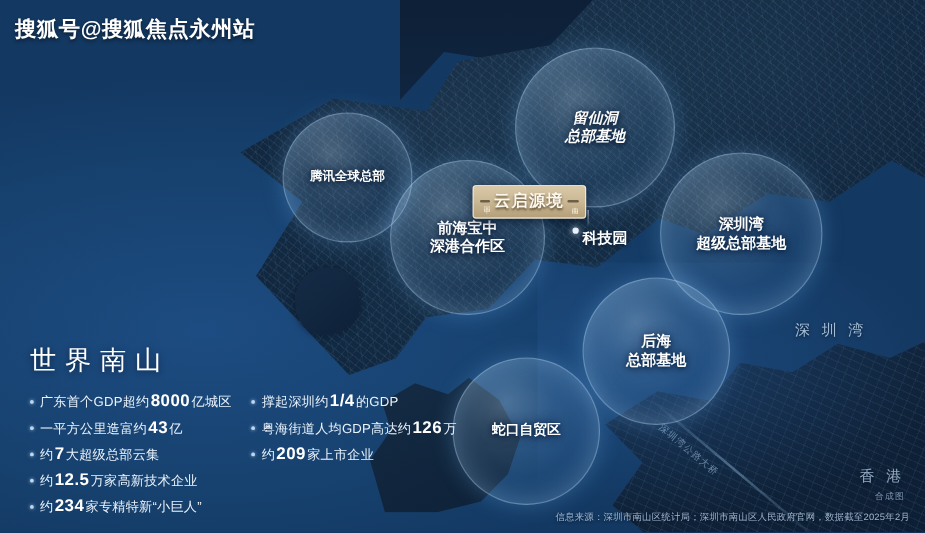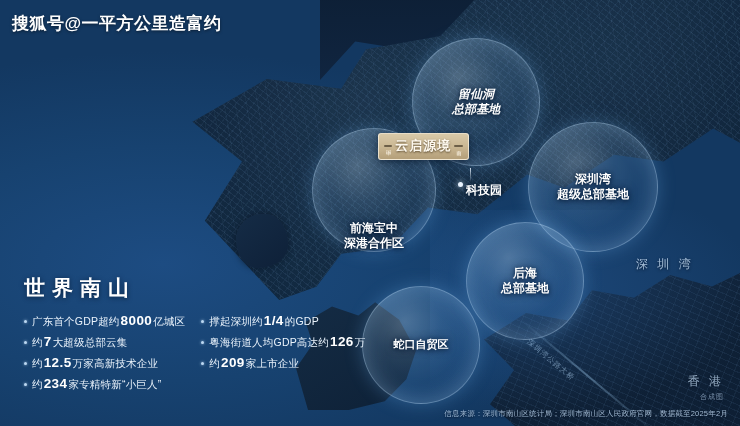--- a/index.html
+++ b/index.html
@@ -139,21 +139,21 @@
     text-shadow:0 1px 4px rgba(0,20,45,.85), 0 0 9px rgba(0,25,55,.7);
     white-space:nowrap;
   }
 
   #b-tencent { left:226px; top:90px;  width:104px; height:104px; }
   #b-tencent .blabel { font-size:10px; }
 
   #b-liuxian { left:412px; top:38px;  width:128px; height:128px; }
   #b-liuxian .blabel { font-size:12px;font-style:italic; }
 
-  #b-qianhai { left:312px; top:128px; width:124px; height:124px;align-items:flex-end; }
+  #b-qianhai { left:312px; top:128px; width:124px; height:124px; }
   #b-qianhai .blabel { font-size:12px; }
 
   #b-szbay   { left:528px; top:122px; width:130px; height:130px; }
   #b-szbay   .blabel { font-size:12px; }
 
   #b-houhai  { left:466px; top:222px; width:118px; height:118px; }
   #b-houhai  .blabel { font-size:12px; }
 
   #b-shekou  { left:362px; top:286px; width:118px; height:118px; }
   #b-shekou  .blabel { font-size:11px; }
@@ -166,21 +166,21 @@
     margin-bottom:12px;
   }
   #poi-kejiyuan .ptext {
     font-size:12px; font-weight:bold; color:#fff;
     text-shadow:0 1px 4px rgba(0,20,45,.9);
     margin-top:10px;
   }
 
   
   #brand-badge {
-    position:absolute; left:378px; top:133px; z-index:32;
+    position:absolute; left:378px; top:148px; z-index:32;
     padding:3px 5px 4px 5px;
     background:linear-gradient(180deg,#d9c9a8 0%, #cbb894 48%, #b49f79 100%);
     border:1px solid rgba(250,242,225,.75);
     border-radius:3px;
     box-shadow:0 2px 7px rgba(0,15,35,.6);
     display:flex; align-items:center; gap:3px;
   }
   #brand-badge .bmark {
     font-size:5px; line-height:1.05; color:#f4ecdc;
     background:#6d5f48; padding:1px 1.5px; border-radius:1px;
@@ -211,21 +211,21 @@
     text-shadow:0 1px 3px rgba(0,15,35,.8);
     white-space:nowrap;
   }
   #lbl-szwan { left:636px; top:256px; font-size:12px; }
   #lbl-hk    { right:16px; bottom:36px; font-size:12px; color:rgba(200,224,248,.72); }
   #lbl-synth { right:16px; bottom:24px; font-size:7px; letter-spacing:1px; color:rgba(185,212,240,.65); }
 
   
   #info-panel { position:absolute; left:24px; top:274px; z-index:35; }
   #panel-title {
-    font-size:21px; font-weight:bold; color:#ffffff;
+    font-size:21px; font-weight:normal; color:#ffffff;
     letter-spacing:7px; margin-bottom:11px;
     text-shadow:0 1px 5px rgba(0,20,45,.7);
   }
   #bullet-cols { display:flex; gap:16px; }
   .bcol { display:flex; flex-direction:column; gap:5px; }
   .bitem { display:flex; align-items:baseline; gap:5px; white-space:nowrap; }
   .bdot {
     width:3px; height:3px; border-radius:50%;
     background:#bcd8f2; flex:0 0 auto; transform:translateY(-2px);
     box-shadow:0 0 3px rgba(200,228,252,.8);
@@ -251,22 +251,27 @@
 
   <div class="land" id="land-top"></div>
   <div class="land" id="land-main"></div>
   <div class="land" id="land-hk"></div>
   <div class="land" id="land-sw"></div>
   <div class="land" id="land-island"></div>
   <div id="bay-glow"></div>
   <div id="highway"></div>
   <div id="highway-label">深圳湾公路大桥</div>
 
-  <div id="watermark">搜狐号@一平方公里造富约</div>
-
+  <div id="watermark">搜狐号@搜狐焦点永州站</div>
+
+  <div class="bubble" id="b-tencent">
+    <div class="blabel">
+      <span>腾讯全球总部</span>
+    </div>
+  </div>
 
   <div class="bubble" id="b-liuxian">
     <div class="blabel">
       <span>留仙洞</span><br>
       <span>总部基地</span>
     </div>
   </div>
 
   <div class="bubble" id="b-qianhai">
     <div class="blabel">
@@ -314,20 +319,24 @@
   <div id="info-panel">
     <div id="panel-title">世界南山</div>
     <div id="bullet-cols">
       <div class="bcol" id="bcol-0">
           <div class="bitem">
             <span class="bdot"></span>
             <span class="btext"><span>广东首个GDP超约</span><span class="num">8000</span><span>亿城区</span></span>
           </div>
           <div class="bitem">
             <span class="bdot"></span>
+            <span class="btext"><span>一平方公里造富约</span><span class="num">43</span><span>亿</span></span>
+          </div>
+          <div class="bitem">
+            <span class="bdot"></span>
             <span class="btext"><span>约</span><span class="num">7</span><span>大超级总部云集</span></span>
           </div>
           <div class="bitem">
             <span class="bdot"></span>
             <span class="btext"><span>约</span><span class="num">12.5</span><span>万家高新技术企业</span></span>
           </div>
           <div class="bitem">
             <span class="bdot"></span>
             <span class="btext"><span>约</span><span class="num">234</span><span>家专精特新“小巨人”</span></span>
           </div>

